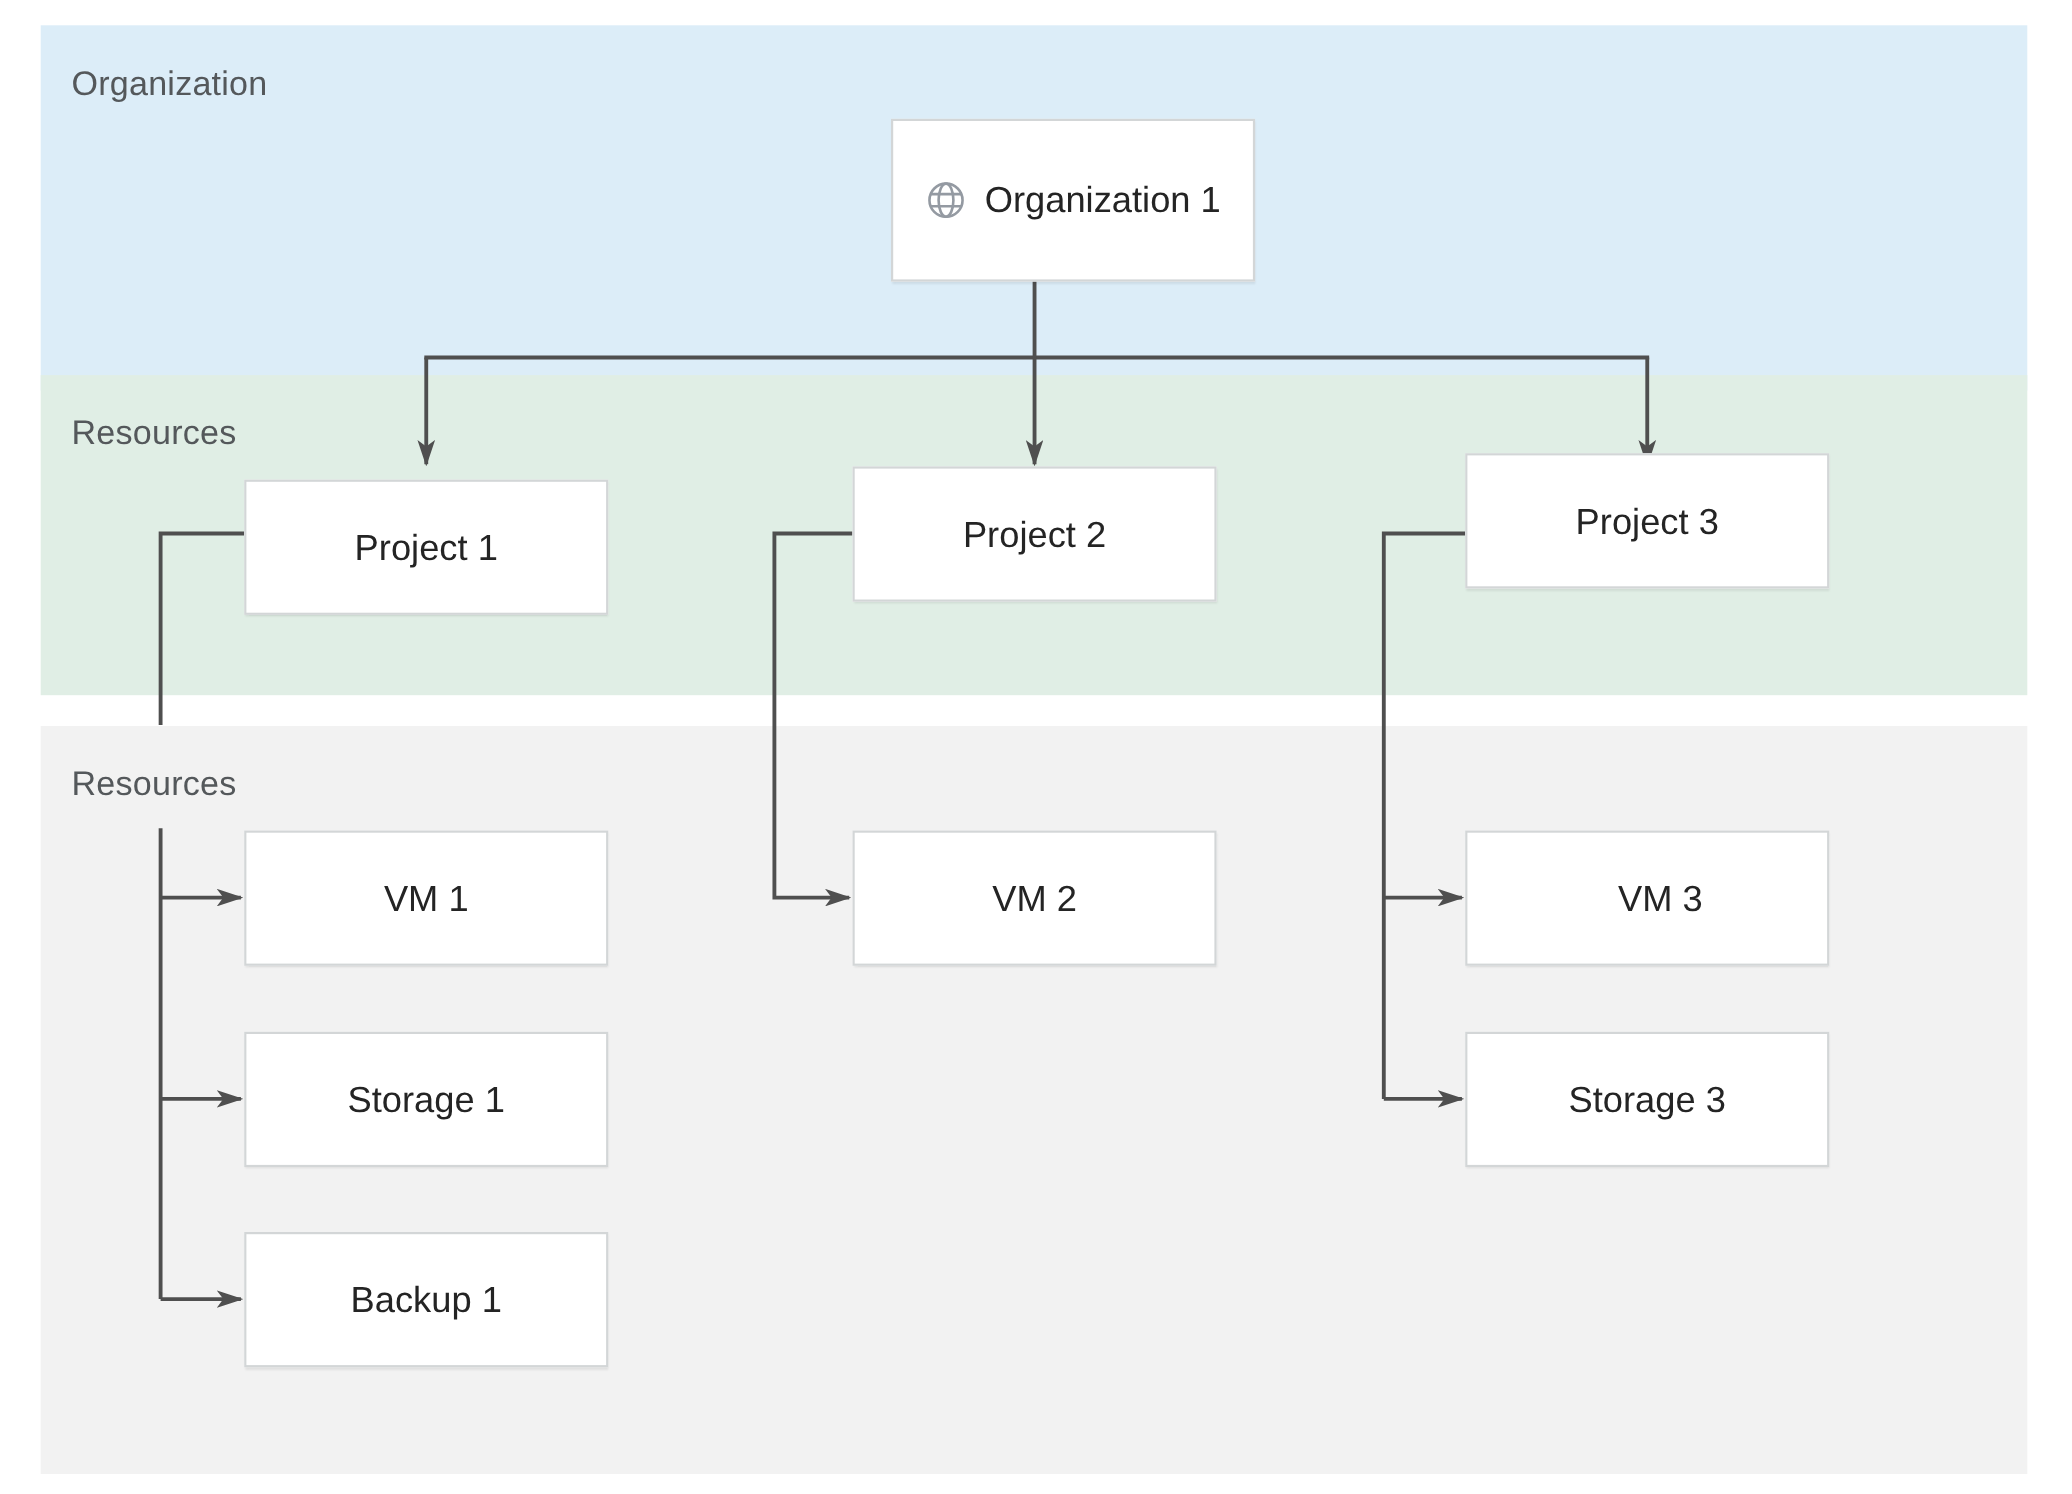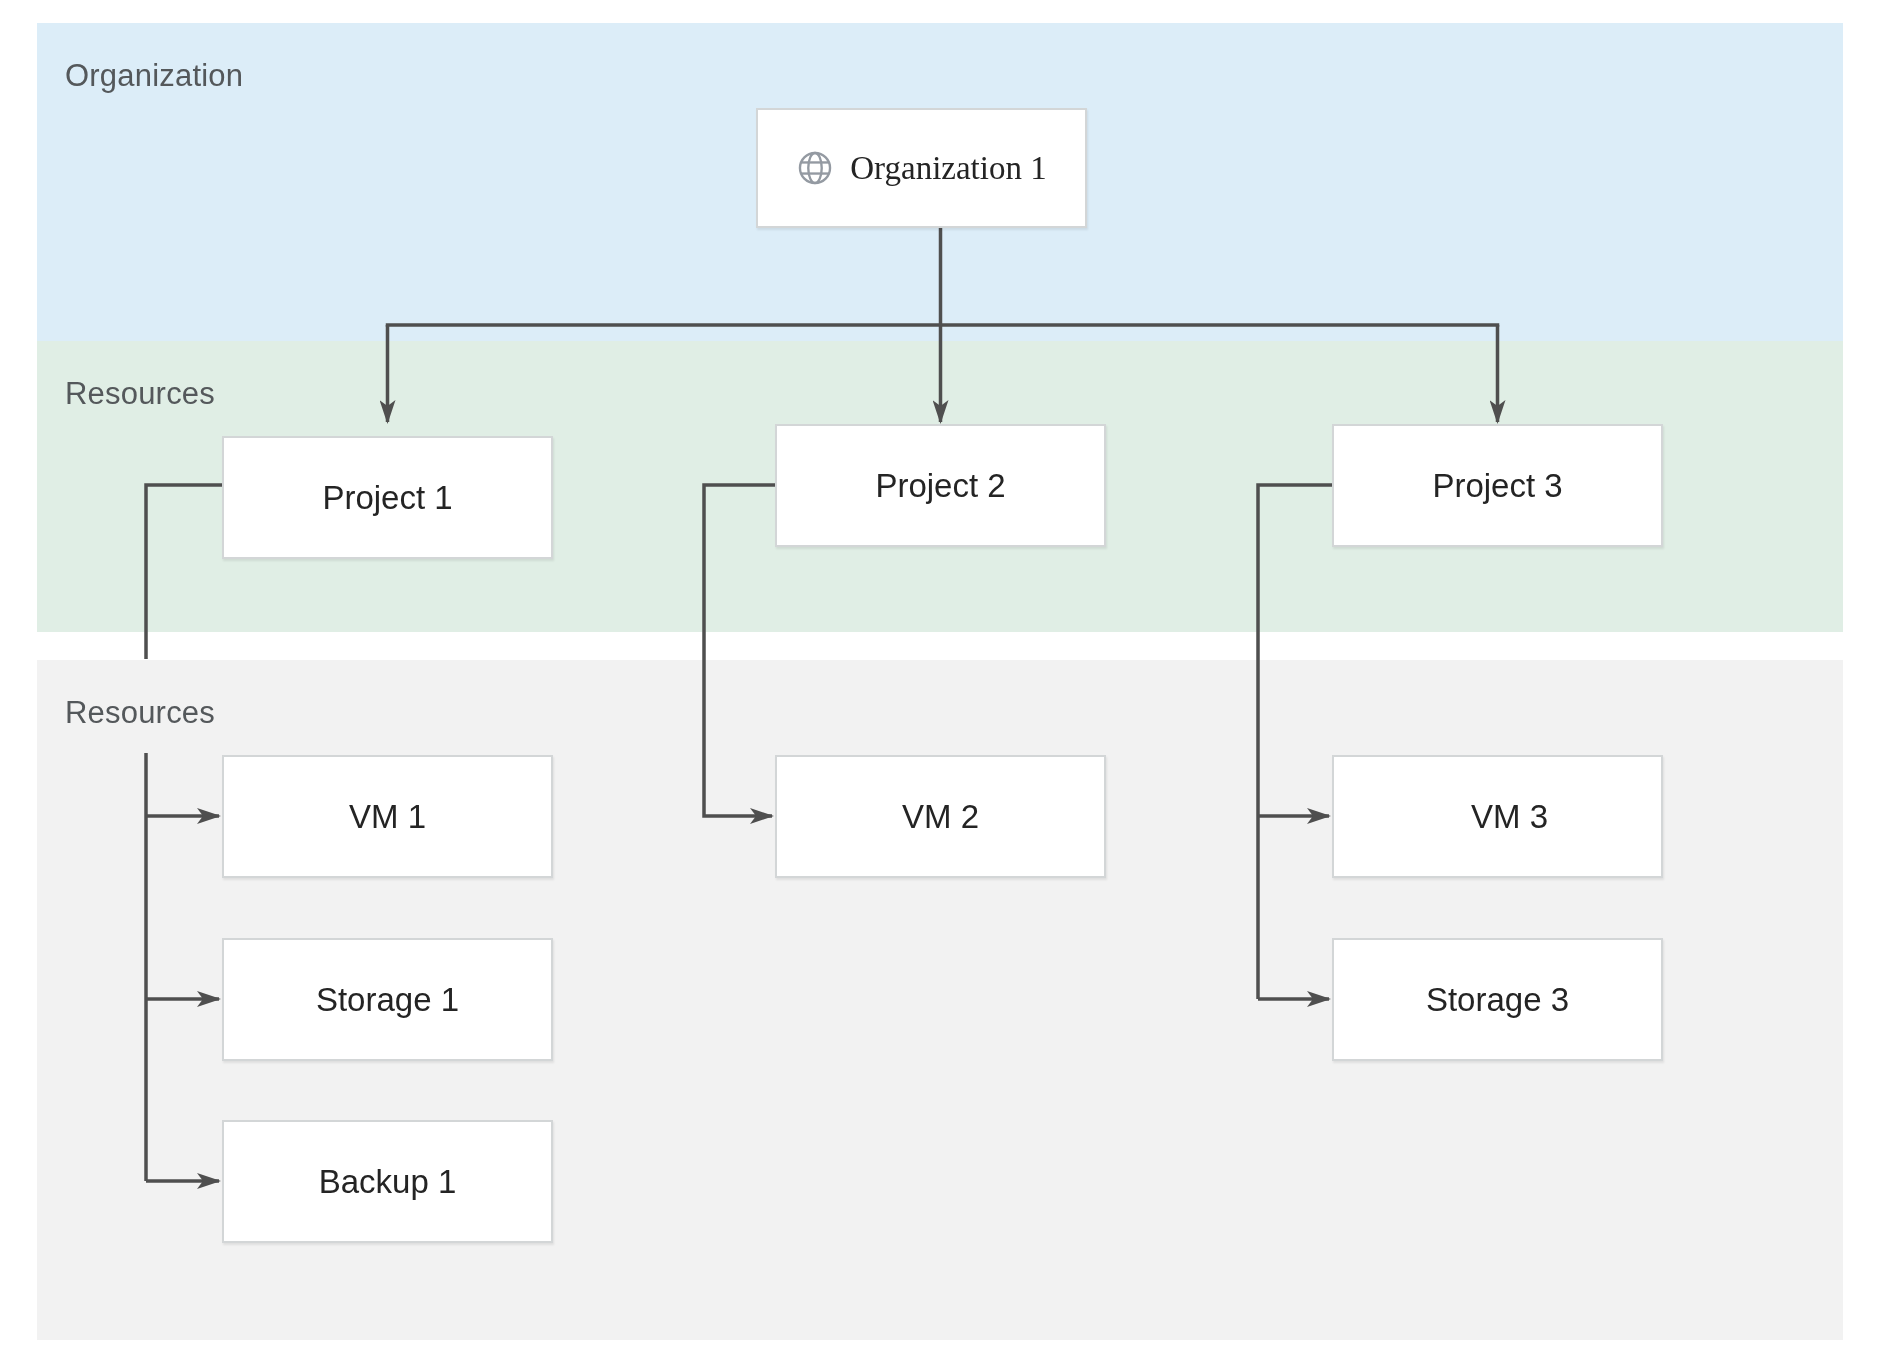--- a/index.html
+++ b/index.html
@@ -32,24 +32,24 @@
 
   .node{
     position:absolute;z-index:3;width:331px;height:123px;
     background:var(--box-fill);
     border:2px solid var(--box-border);
     box-sizing:border-box;
     box-shadow:1px 2px 2px rgba(0,0,0,0.08);
     display:flex;align-items:center;justify-content:center;gap:16px;
     font-size:33px;color:var(--node-label);white-space:nowrap;
   }
-  .node-org{top:108px;left:756px;height:120px;font-family:Liberation Serif, serif;}
+  .node-org{top:108px;left:810px;height:148px;}
   .node-project1{top:424px;left:222px;margin-top:12px;}
   .node-project2{top:424px;left:775px;}
-  .node-project3{top:424px;left:1332px;text-align:right;}
+  .node-project3{top:412px;left:1332px;text-align:right;}
   .node-vm1{top:755px;left:222px;}
   .node-vm2{top:755px;left:775px;}
   .node-vm3{top:755px;left:1332px;padding-left:24px;}
   .node-storage1{top:938px;left:222px;}
   .node-storage3{top:938px;left:1332px;}
   .node-backup1{top:1120px;left:222px;}
 
   .globe{width:38px;height:38px;flex:0 0 auto;}
   .globe *{stroke:var(--globe);stroke-width:3;fill:none;}
 </style>

